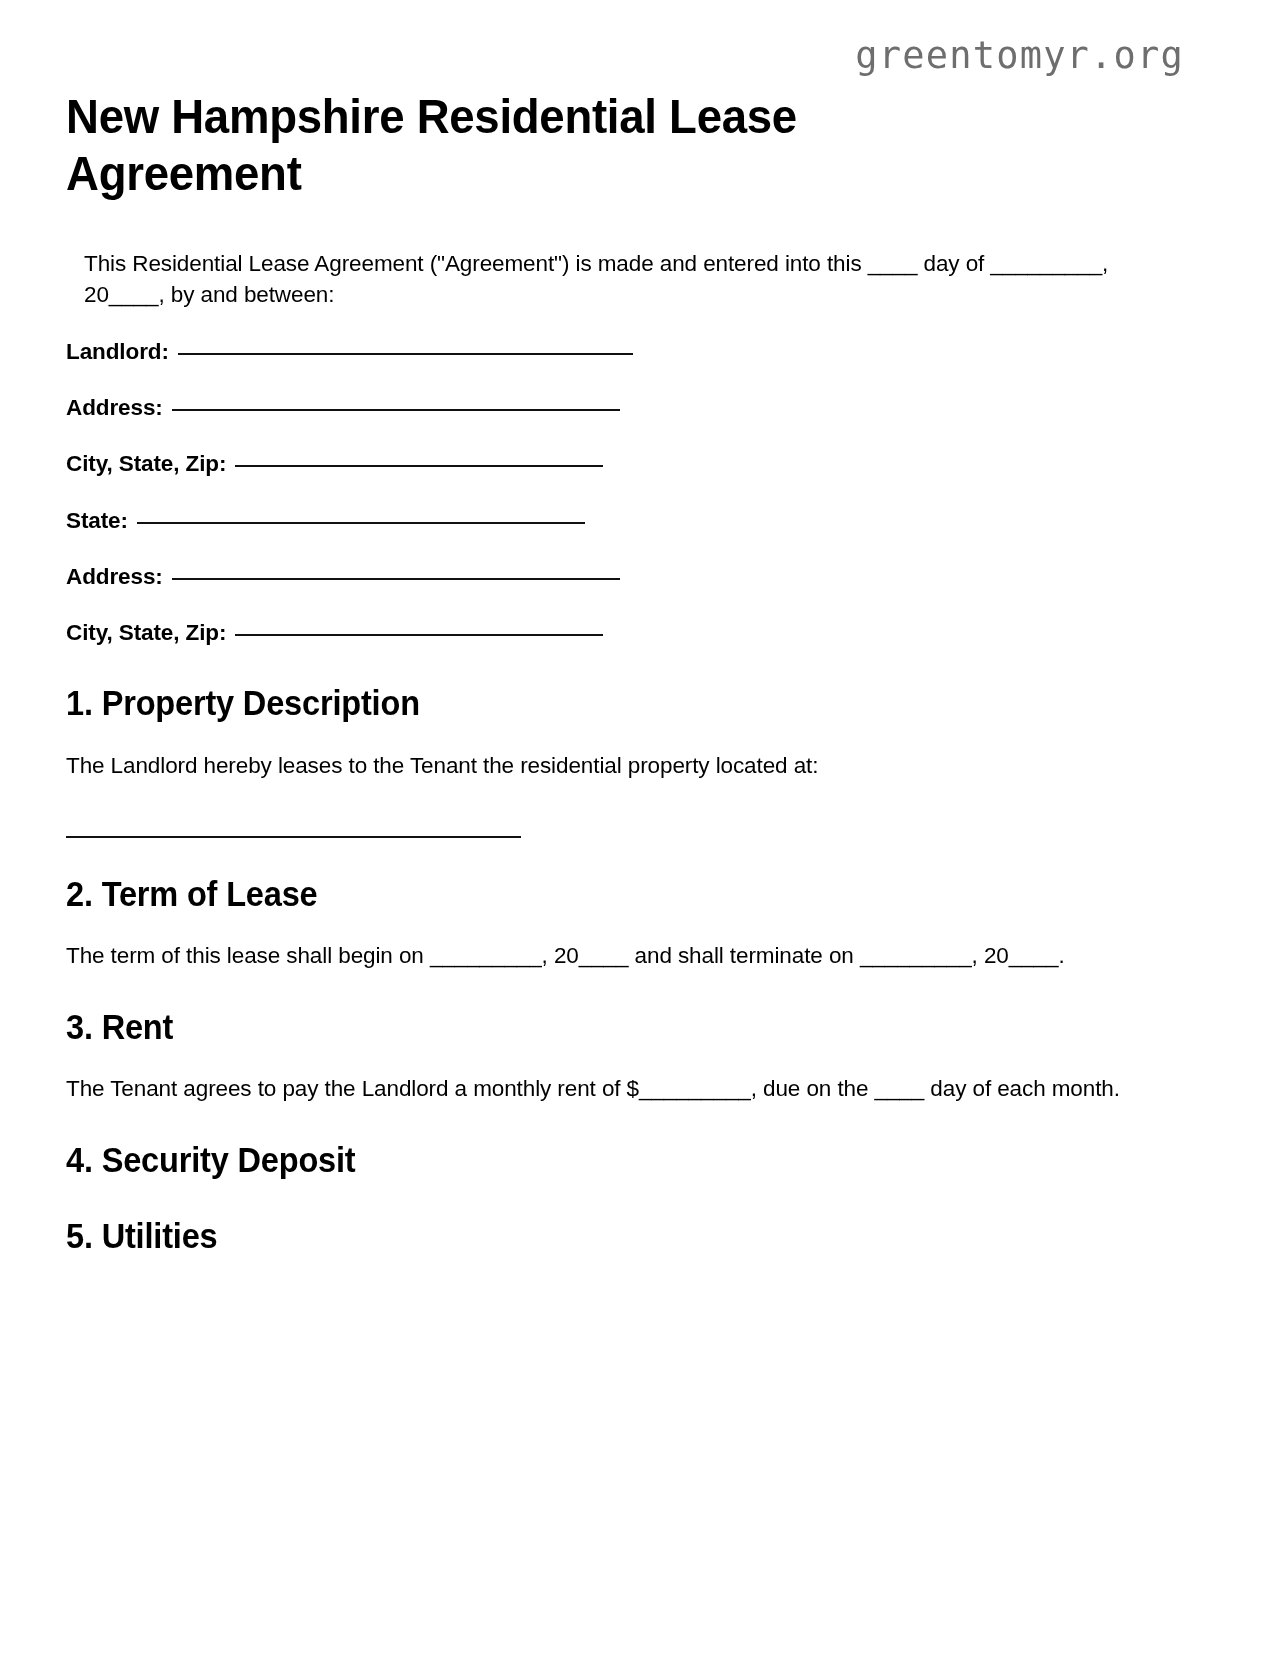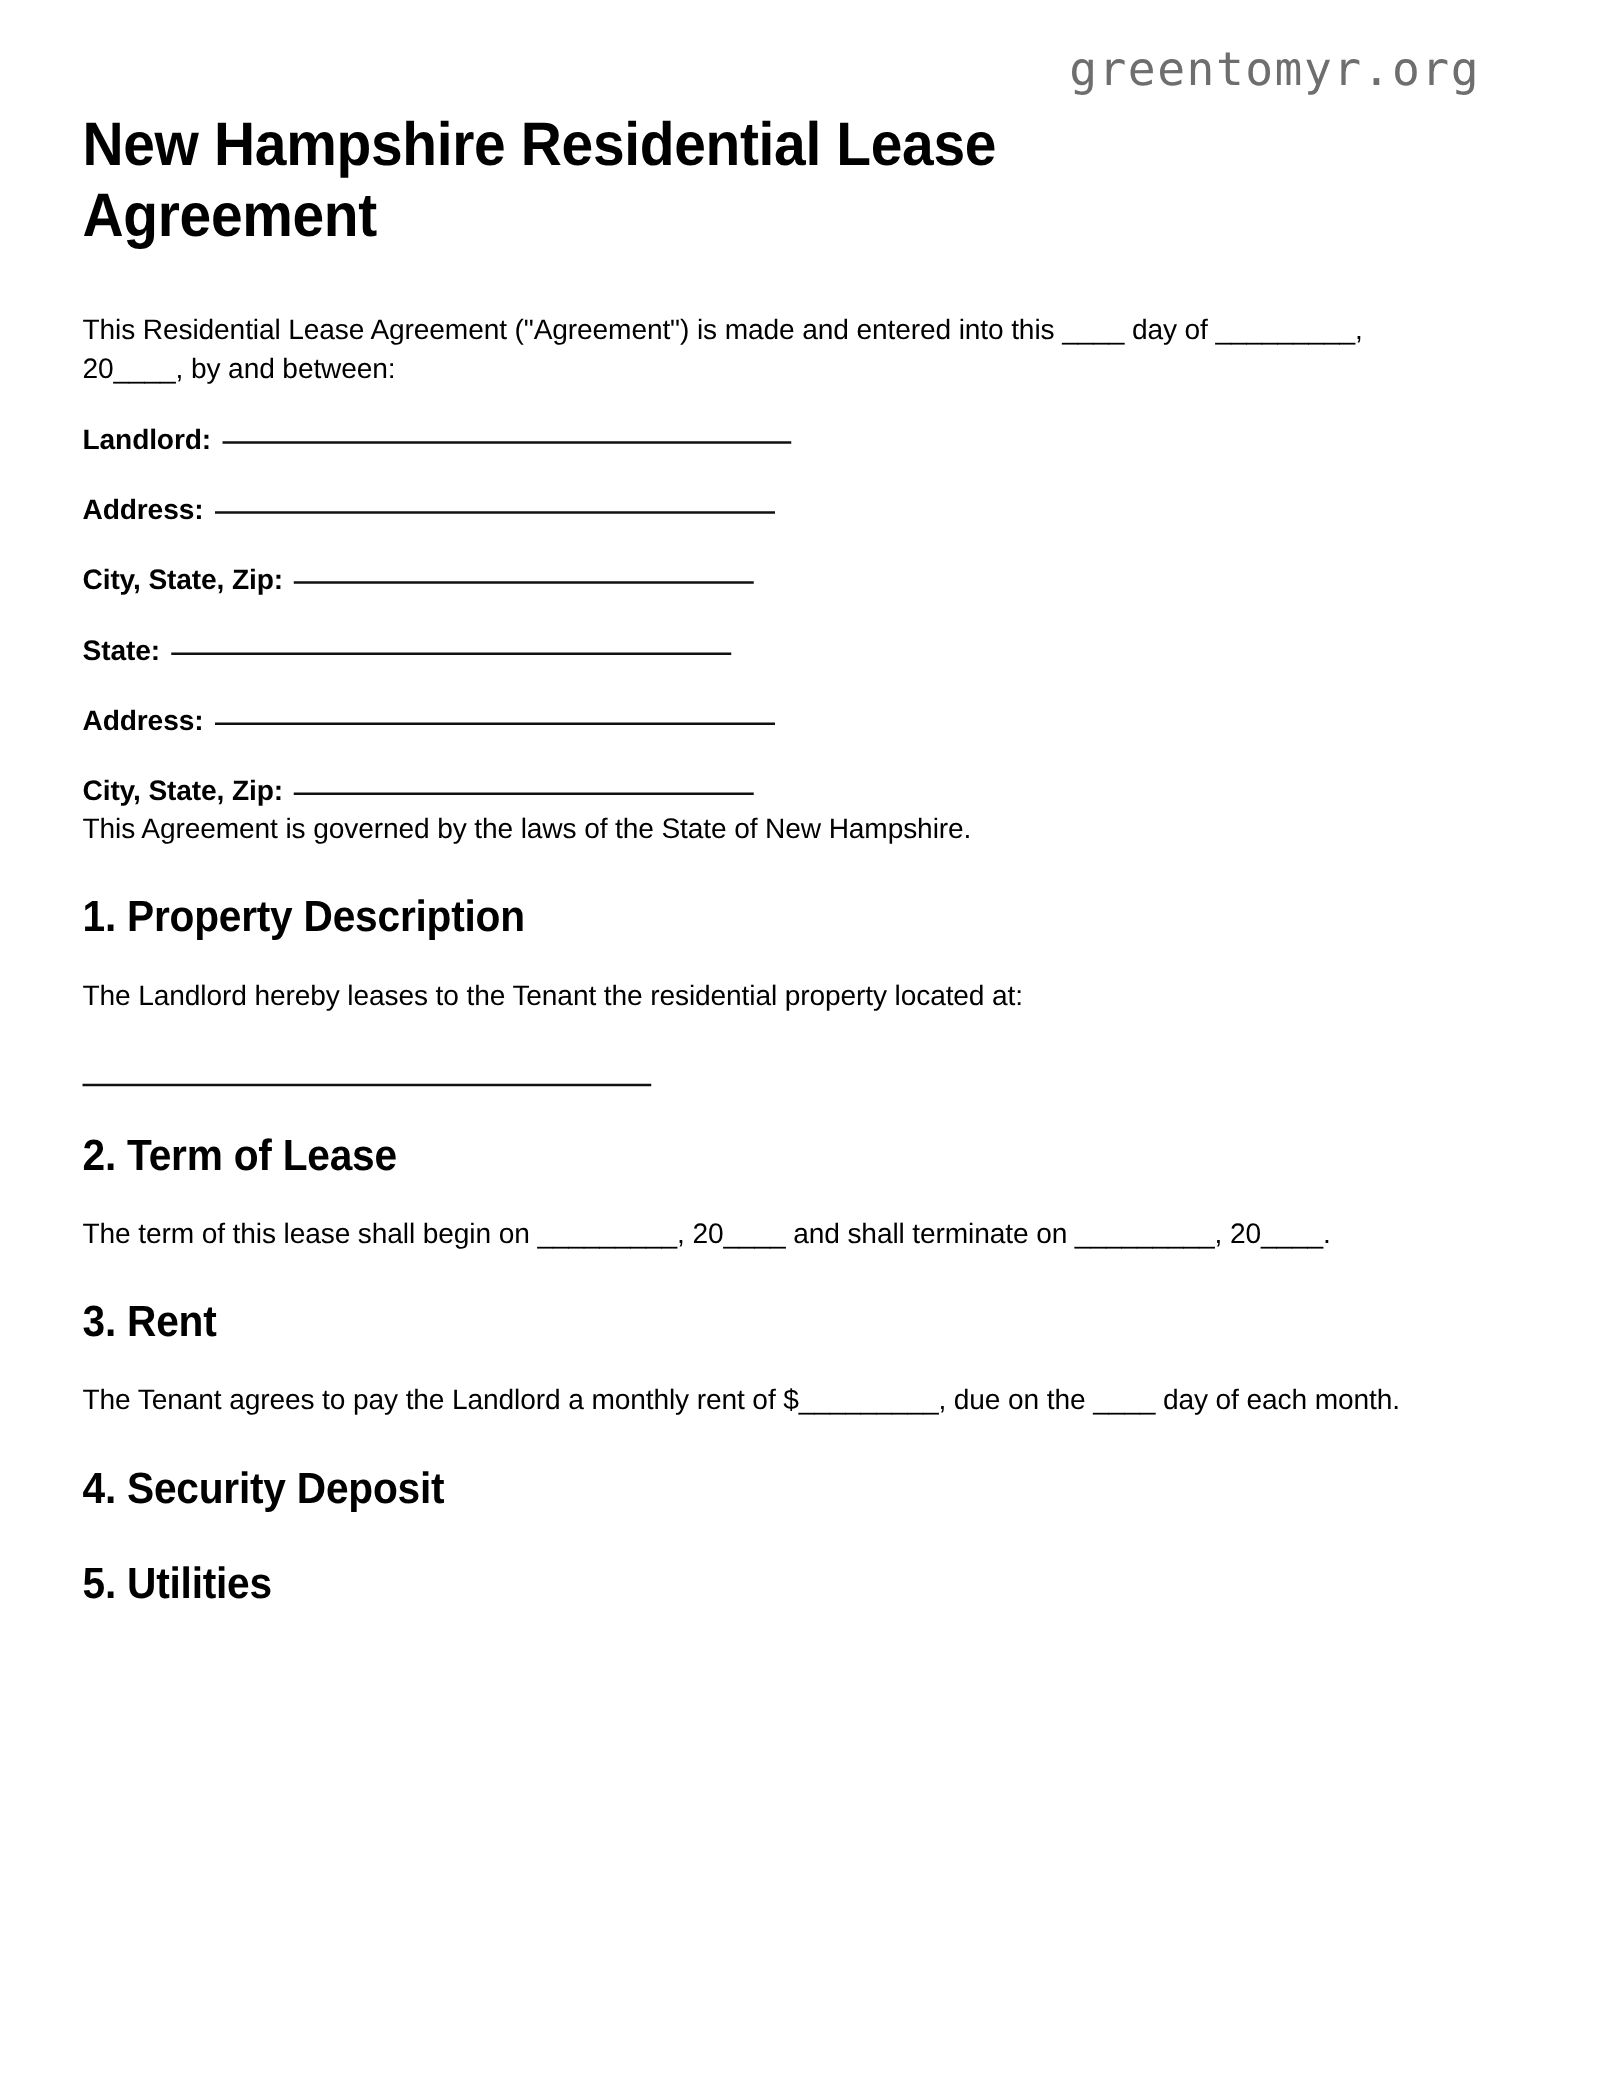--- a/index.html
+++ b/index.html
@@ -64,20 +64,21 @@
     font-size: 22.5px;
     line-height: 1.38;
     margin: 0;
     padding: 0;
     font-weight: normal;
     letter-spacing: -0.1px;
   }
 
   .intro-block {
     margin-top: 46px;
+    margin-left: 18px;
   }
 
   
   .field-row {
     display: flex;
     align-items: baseline;
     margin-top: 27px;
     font-size: 22.5px;
     line-height: 1.3;
   }
@@ -171,21 +172,20 @@
     <div class="field-row">
       <span class="field-label">Address:</span>
       <span class="field-rule rule-w2"></span>
     </div>
 
     <div class="field-row">
       <span class="field-label">City, State, Zip:</span>
       <span class="field-rule rule-w3"></span>
     </div>
 
-    <p class="body-text governing">This Agreement is governed by the laws of the State of New Hampshire.</p>
 
     <div class="section-block">
       <h2 class="section-title">1. Property Description</h2>
       <p class="body-text">The Landlord hereby leases to the Tenant the residential property located at:</p>
       <div class="blank-line"></div>
     </div>
 
     <div class="section-block">
       <h2 class="section-title">2. Term of Lease</h2>
       <p class="body-text">The term of this lease shall begin on _________, 20____ and shall terminate on _________, 20____.</p>

